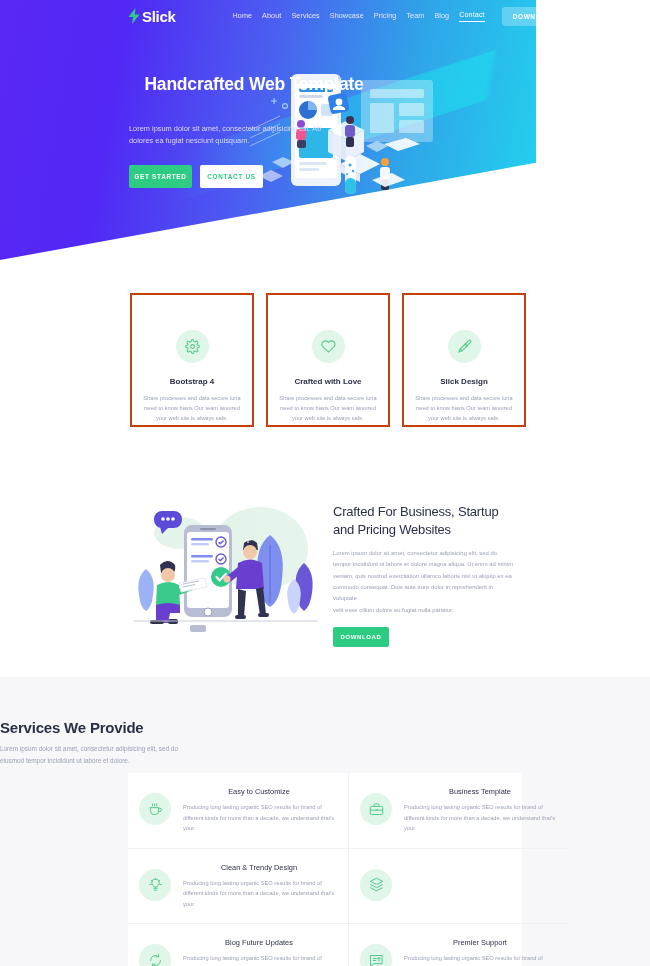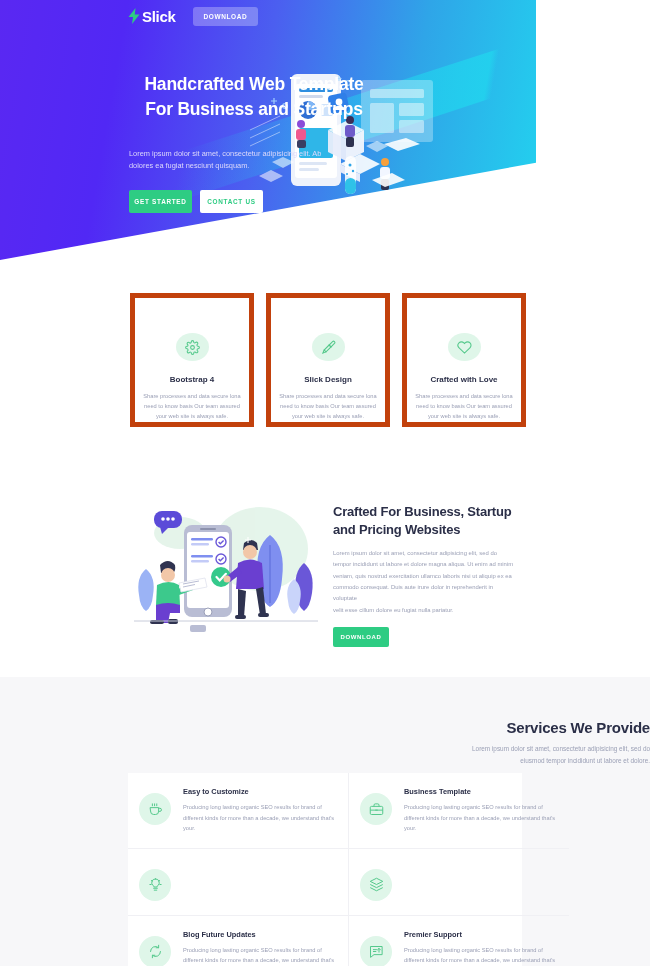--- a/index.html
+++ b/index.html
@@ -75,79 +75,79 @@
 
   .hero-illu { position:absolute; right:92px; top:58px; width:200px; height:155px; z-index:15; }
 
   
   .features {
     position:absolute; top:293px; left:130px;
     display:flex; gap:12px;
   }
   .fcard {
     width:124px; height:134px;
-    background:#ffffff; border:5px solid #c2410c;
+    background:#ffffff; border:2px solid #c2410c;
     display:flex; flex-direction:column; align-items:center;
     padding-top:35px;
   }
   .fcirc {
     width:33px; height:33px; border-radius:50%;
     background:#dff6e9; display:flex; align-items:center; justify-content:center;
   }
   .fcard-title {
     font-size:8px; font-weight:bold; color:#2b2f48; margin-top:14px;
   }
   .fcard-text {
     font-size:5.7px; color:#9a9fb5; line-height:1.75;
     text-align:center; margin-top:8px; width:102px;
   }
 
   
   .crafted { position:absolute; top:495px; left:0; width:650px; height:150px; }
   .crafted-illu { position:absolute; left:132px; top:2px; width:188px; height:140px; }
   .crafted-body { position:absolute; left:333px; top:8px; width:182px; }
   .crafted-title {
-    font-size:13px; font-weight:bold; color:#2b2f48; line-height:1.35; letter-spacing:-0.2px;
+    font-size:13px; font-weight:normal; color:#2b2f48; line-height:1.35; letter-spacing:-0.2px;
   }
   .crafted-text {
     font-size:5.9px; color:#9a9fb5; line-height:1.9; margin-top:10px;
   }
   .crafted-text2 { font-size:5.9px; color:#9a9fb5; line-height:1.9; margin-top:1px; }
   .btn-download-sec {
     margin-top:11px; background:#2ecc83; color:#fff; border:none;
     font-size:6px; font-weight:bold; letter-spacing:.6px;
     padding:7px 0; width:56px; text-align:center; border-radius:2px; cursor:pointer;
   }
 
   
   .services {
     position:absolute; top:677px; left:0; width:650px; height:289px;
     background:#f7f7f9;
   }
-  .svc-head { text-align:right; padding-top:42px;padding-left:24px; }
+  .svc-head { text-align:left; padding-top:42px; }
   .svc-title { font-size:15px; font-weight:bold; color:#2b2f48; letter-spacing:-0.2px; }
   .svc-sub { font-size:6.4px; color:#9a9fb5; line-height:1.85; margin-top:7px; }
   .svc-grid {
     position:absolute; top:96px; left:128px; width:394px;
     background:#ffffff;
     display:grid; grid-template-columns:1fr 1fr;
   }
   .svc-item {
     display:flex; padding:14px 13px 14px 11px; min-height:64px;
     border-right:1px solid #f0f0f4; border-bottom:1px solid #f0f0f4;
   }
   .svc-item:nth-child(2n) { border-right:none; }
   .svc-item:nth-child(5), .svc-item:nth-child(6) { border-bottom:none; }
   .svc-circ {
     width:32px; height:32px; border-radius:50%; flex:none;
     background:#dff6e9; display:flex; align-items:center; justify-content:center;
     margin-top:6px;
   }
   .svc-txt { margin-left:12px; }
-  .svc-name { font-size:7.4px; font-weight:bold; color:#2b2f48; }
+  .svc-name { font-size:7.4px; font-weight:normal; color:#2b2f48;text-align:center; }
   .svc-desc { font-size:5.7px; color:#9a9fb5; line-height:1.85; margin-top:6px; width:152px; }
 </style>
 </head>
 <body>
 
 <div class="page">
 
   <div class="hero">
     <div class="hero-band"></div>
 
@@ -238,68 +238,77 @@
 
     <div class="hero-cut"></div>
 
     <nav class="navbar">
       <div class="logo">
         <svg class="logo-bolt" viewBox="0 0 12 16">
           <path d="M7.5 0 L0.5 9 H5 L4 16 L11.5 6.5 H6.8 Z" fill="#2ecc83"></path>
         </svg>
         <span class="logo-text">Slick</span>
       </div>
+      <div class="nav-links">
+        <a class="nav-link">Home</a>
+        <a class="nav-link">About</a>
+        <a class="nav-link">Services</a>
+        <a class="nav-link">Showcase</a>
+        <a class="nav-link">Pricing</a>
+        <a class="nav-link">Team</a>
+        <a class="nav-link">Blog</a>
+        <a class="nav-link active">Contact</a>
+      </div>
       <button class="btn-download-nav">DOWNLOAD</button>
     </nav>
 
     <div class="hero-content">
       <h1 class="hero-title">
         <span>Handcrafted Web Template</span><br>
-        <span>For Business and Startups</span>
       </h1>
       <p class="hero-sub">Lorem ipsum dolor sit amet, consectetur adipisicing elit. Ab dolores ea fugiat nesciunt quisquam.</p>
       <div class="hero-btns">
         <button class="btn btn-primary">GET STARTED</button>
         <button class="btn btn-ghost">CONTACT US</button>
       </div>
     </div>
   </div>
 
   <div class="features">
 
     <div class="fcard">
       <div class="fcirc">
         <svg width="15" height="15" viewBox="0 0 24 24" fill="none" stroke="#55c98c" stroke-width="1.7">
           <circle cx="12" cy="12" r="3"></circle>
           <path d="M19.4 15a1.6 1.6 0 0 0 .3 1.8l.1.1a2 2 0 1 1-2.8 2.8l-.1-.1a1.6 1.6 0 0 0-1.8-.3 1.6 1.6 0 0 0-1 1.5V21a2 2 0 1 1-4 0v-.1a1.6 1.6 0 0 0-1-1.5 1.6 1.6 0 0 0-1.8.3l-.1.1a2 2 0 1 1-2.8-2.8l.1-.1a1.6 1.6 0 0 0 .3-1.8 1.6 1.6 0 0 0-1.5-1H3a2 2 0 1 1 0-4h.1a1.6 1.6 0 0 0 1.5-1 1.6 1.6 0 0 0-.3-1.8l-.1-.1a2 2 0 1 1 2.8-2.8l.1.1a1.6 1.6 0 0 0 1.8.3H9a1.6 1.6 0 0 0 1-1.5V3a2 2 0 1 1 4 0v.1a1.6 1.6 0 0 0 1 1.5 1.6 1.6 0 0 0 1.8-.3l.1-.1a2 2 0 1 1 2.8 2.8l-.1.1a1.6 1.6 0 0 0-.3 1.8V9a1.6 1.6 0 0 0 1.5 1H21a2 2 0 1 1 0 4h-.1a1.6 1.6 0 0 0-1.5 1z"></path>
         </svg>
       </div>
       <div class="fcard-title">Bootstrap 4</div>
+      <div class="fcard-text">Share processes and data secure lona need to know basis Our team assured your web site is always safe.</div>
+    </div>
+
+    <div class="fcard">
+      <div class="fcirc">
+        <svg width="15" height="15" viewBox="0 0 24 24" fill="none" stroke="#55c98c" stroke-width="1.7">
+          <path d="M20.8 4.6a5.5 5.5 0 0 0-7.8 0L12 5.7l-1-1.1a5.5 5.5 0 0 0-7.8 7.8l1 1.1L12 21l7.8-7.5 1-1.1a5.5 5.5 0 0 0 0-7.8z"></path>
+        </svg>
+      </div>
+      <div class="fcard-title">Crafted with Love</div>
       <div class="fcard-text">Share processes and data secure lona need to know basis Our team assured your web site is always safe.</div>
     </div>
 
     <div class="fcard">
       <div class="fcirc">
         <svg width="15" height="15" viewBox="0 0 24 24" fill="none" stroke="#55c98c" stroke-width="1.7" stroke-linecap="round">
           <path d="M18.5 2.5a2.1 2.1 0 0 1 3 3L16 11l-3-3z"></path>
           <path d="M13 8 L5 16 l-2 5 5-2 8-8z"></path>
           <path d="M5 16 l3 3"></path>
         </svg>
       </div>
       <div class="fcard-title">Slick Design</div>
-      <div class="fcard-text">Share processes and data secure lona need to know basis Our team assured your web site is always safe.</div>
-    </div>
-
-    <div class="fcard">
-      <div class="fcirc">
-        <svg width="15" height="15" viewBox="0 0 24 24" fill="none" stroke="#55c98c" stroke-width="1.7">
-          <path d="M20.8 4.6a5.5 5.5 0 0 0-7.8 0L12 5.7l-1-1.1a5.5 5.5 0 0 0-7.8 7.8l1 1.1L12 21l7.8-7.5 1-1.1a5.5 5.5 0 0 0 0-7.8z"></path>
-        </svg>
-      </div>
-      <div class="fcard-title">Crafted with Love</div>
       <div class="fcard-text">Share processes and data secure lona need to know basis Our team assured your web site is always safe.</div>
     </div>
   </div>
 
   <div class="crafted">
     <svg class="crafted-illu" viewBox="0 0 188 140">
 
       <g fill="#dff2e6" opacity=".8">
         <ellipse cx="128" cy="52" rx="48" ry="42"></ellipse>
         <ellipse cx="48" cy="36" rx="26" ry="16"></ellipse>
@@ -432,20 +441,24 @@
 
       <div class="svc-item">
         <div class="svc-circ">
           <svg width="15" height="15" viewBox="0 0 24 24" fill="none" stroke="#55c98c" stroke-width="1.6" stroke-linecap="round">
             <path d="M9 18h6"></path>
             <path d="M10 21h4"></path>
             <path d="M12 3a6 6 0 0 0-3.5 10.9c.6.5.9 1.2.9 1.9v.2h5.2v-.2c0-.7.3-1.4.9-1.9A6 6 0 0 0 12 3z"></path>
             <path d="M3 12h2M19 12h2M5.5 5.5l1.4 1.4M17.1 6.9l1.4-1.4"></path>
           </svg>
         </div>
+        <div class="svc-txt">
+          <div class="svc-name">Clean &amp; Trendy Design</div>
+          <div class="svc-desc">Producing long lasting organic SEO results for brand of different kinds for more than a decade, we understand that's your.</div>
+        </div>
       </div>
 
       <div class="svc-item">
         <div class="svc-circ">
           <svg width="15" height="15" viewBox="0 0 24 24" fill="none" stroke="#55c98c" stroke-width="1.6" stroke-linejoin="round">
             <path d="M12 2 2 7l10 5 10-5z"></path>
             <path d="M2 12l10 5 10-5"></path>
             <path d="M2 17l10 5 10-5"></path>
           </svg>
         </div>

